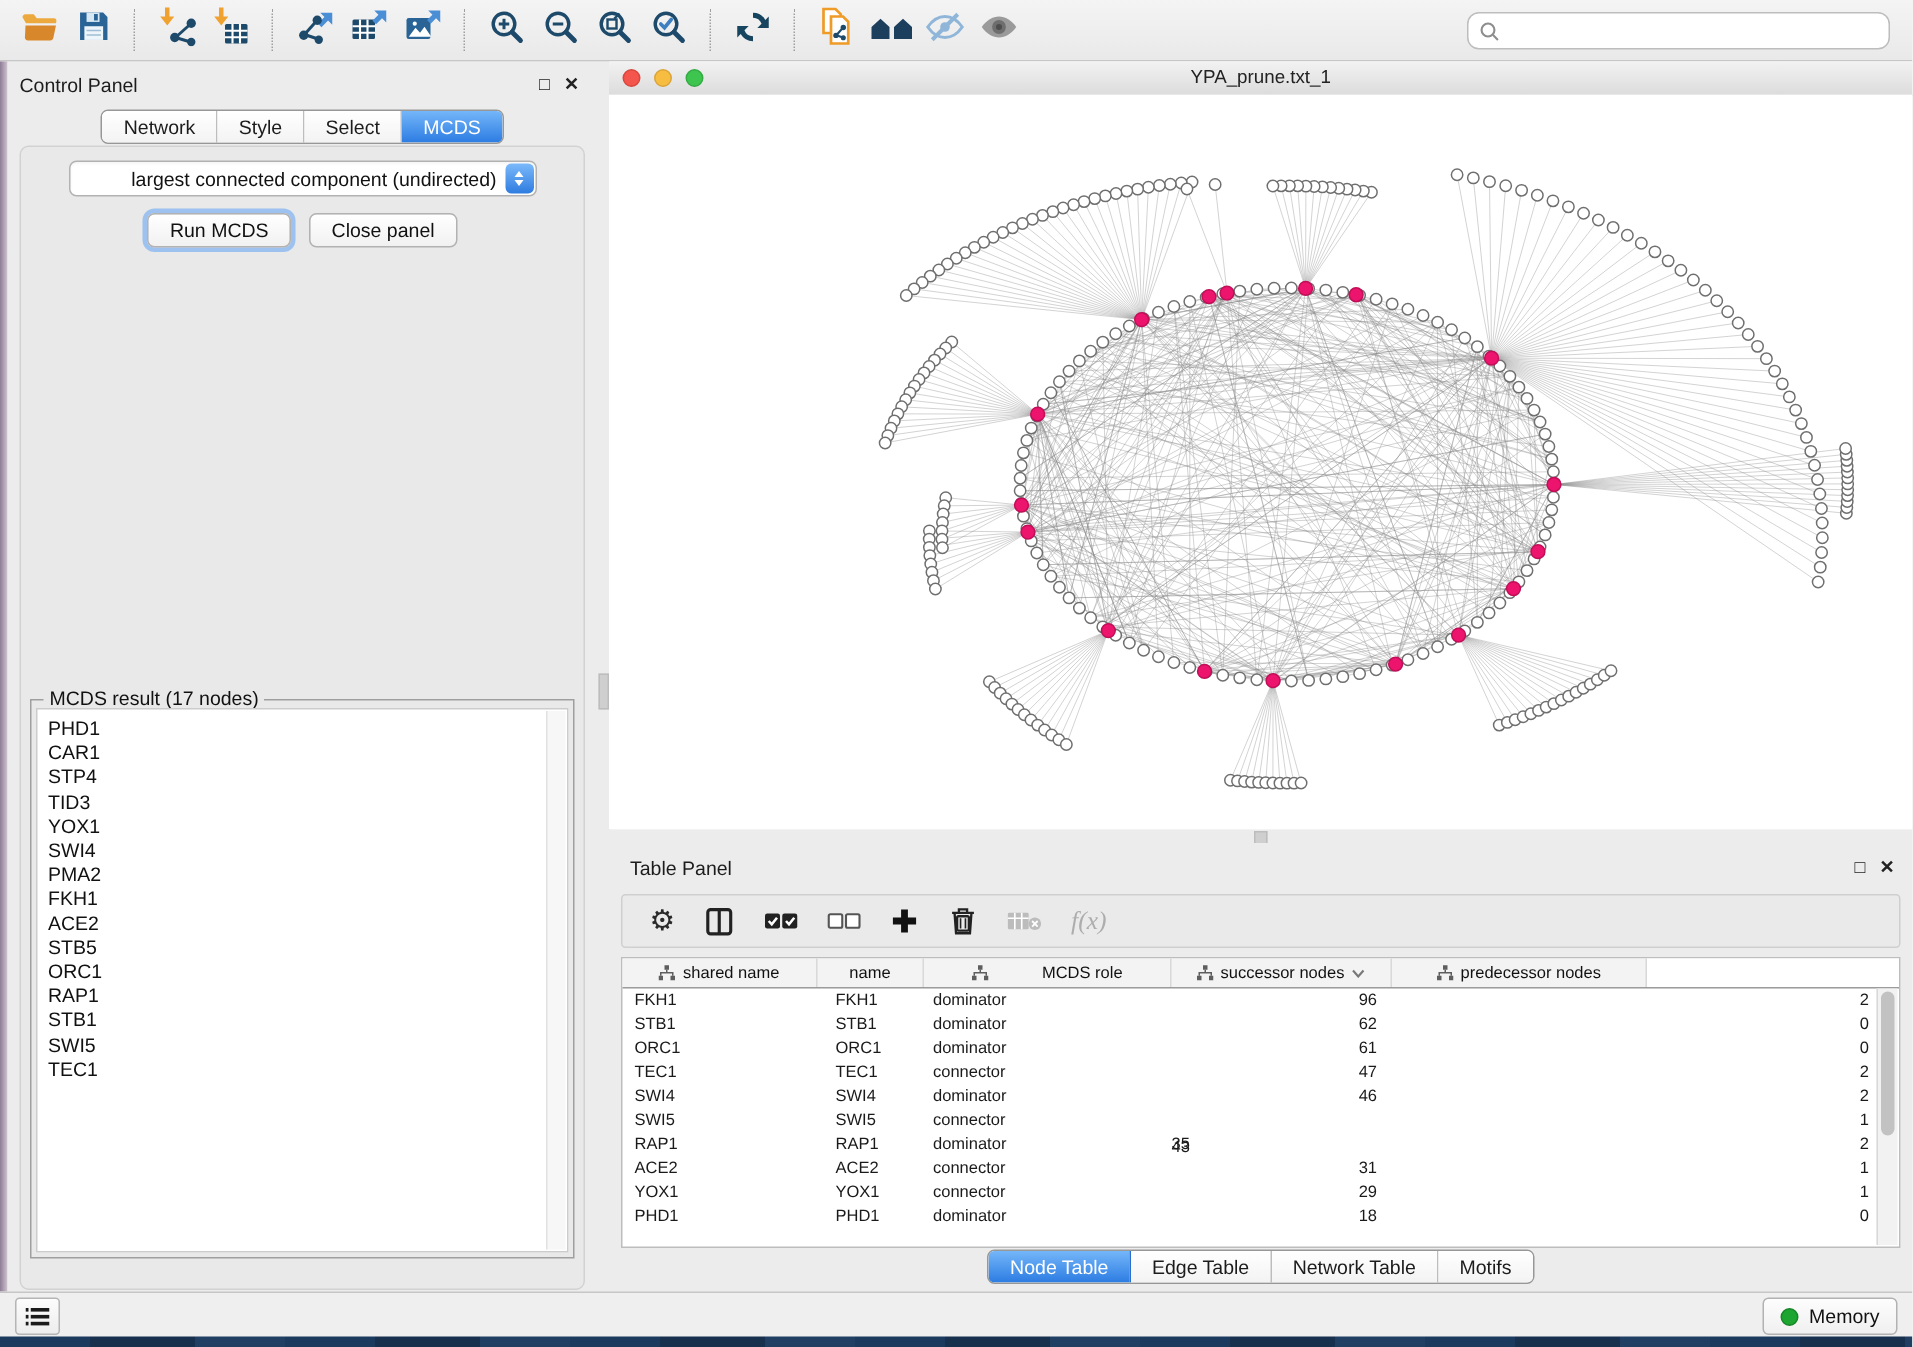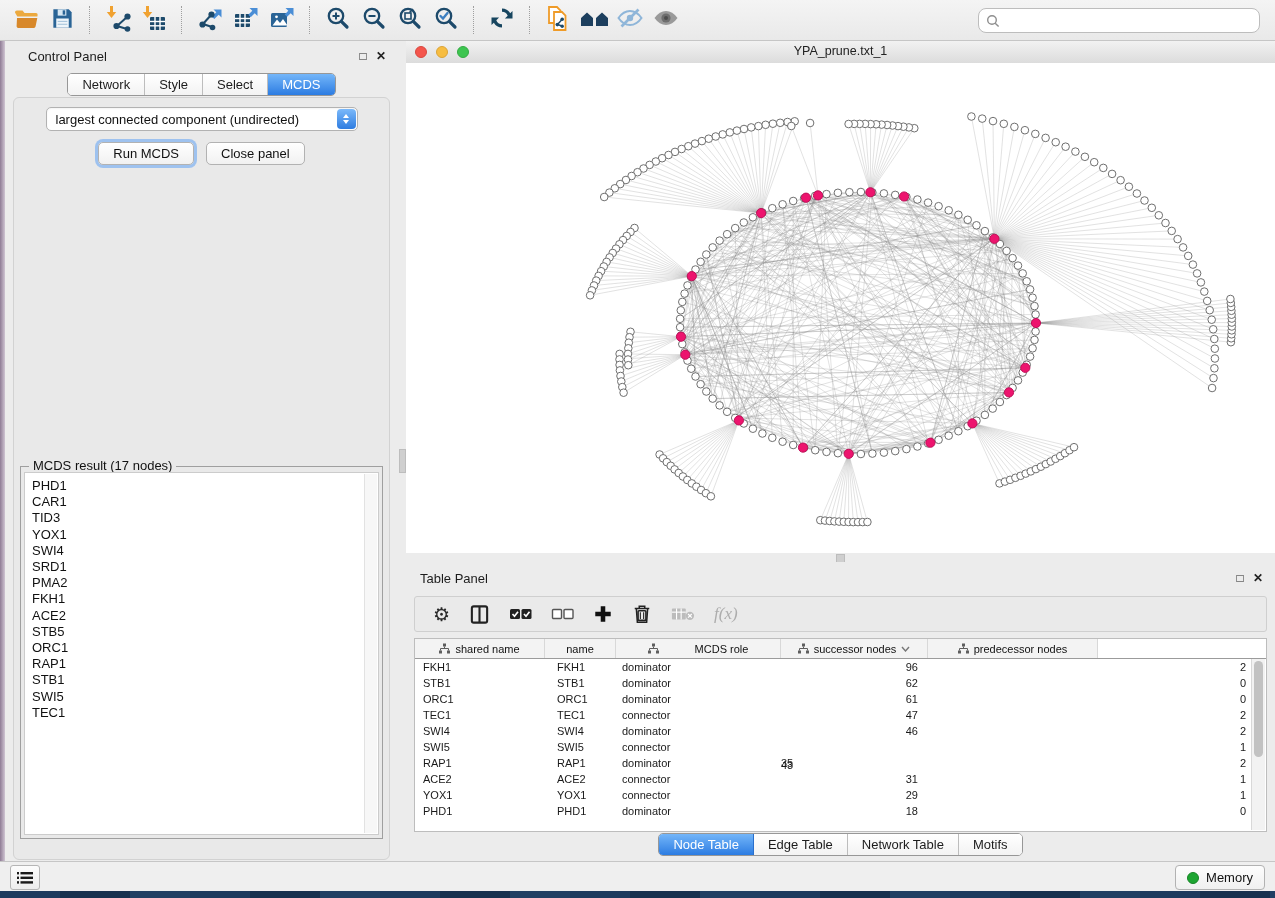--- a/index.html
+++ b/index.html
@@ -16,36 +16,36 @@
                border:1px solid #bdbdbd;border-radius:8px;display:flex;align-items:center;box-sizing:border-box;}
   .search-wrap svg{margin-left:7px;}
   .search-input{border:none;outline:none;flex:1;height:100%;font-size:13px;background:transparent;padding:0 8px 0 5px;}
   
   .left-strip{position:absolute;left:0;top:41px;width:5px;bottom:36px;
               background:linear-gradient(to right,#8f7c95,#cfc4d2);}
   .wallpaper{position:absolute;left:0;right:0;bottom:0;height:7px;
              background:repeating-linear-gradient(90deg,#1c3a5e 0 60px,#16304e 60px 130px,#213f63 130px 190px);}
   
   .control-panel{position:absolute;left:5px;top:41px;width:393px;bottom:36px;background:#ececec;}
-  .cp-header{height:26px;display:flex;align-items:center;padding:2px 8px 0 8px;margin-left:15px;}
+  .cp-header{height:26px;display:flex;align-items:center;padding:2px 8px 0 8px;}
   .panel-title{font-size:13px;color:#1c1c1c;flex:1;}
   .win-ctl{font-size:12px;color:#222;width:18px;text-align:center;cursor:default;}
   .win-ctl.x{font-weight:bold;}
   .cp-tabs-row{position:absolute;left:0;right:0;top:32px;display:flex;justify-content:center;}
   .seg{display:flex;border:1px solid #979797;border-radius:5px;overflow:hidden;background:#fff;}
   .seg .tab{padding:3px 14px;font-size:13px;color:#1c1c1c;border-right:1px solid #bdbdbd;
             background:linear-gradient(#ffffff,#f3f3f3);white-space:nowrap;}
   .seg .tab:last-child{border-right:none;}
   .seg .tab.active{background:linear-gradient(#74b6f9,#2c7ce2);color:#fff;border-right-color:#2a6fcc;}
   .cp-card{position:absolute;left:8px;right:8px;top:56px;bottom:2px;background:#e9e9e9;
            border:1px solid #d2d2d2;border-radius:6px;}
   .opt-label{text-align:center;font-size:13px;margin-top:16px;}
   .dropdown{width:312px;height:24px;margin:9px auto 0;background:#fff;border:1px solid #b2b2b2;
             border-radius:5px;display:flex;align-items:center;box-sizing:border-box;
-            box-shadow:inset 0 1px 2px rgba(0,0,0,.05);}
+            box-shadow:inset 0 1px 2px rgba(0,0,0,.05);padding-left:32px;}
   .dropdown .val{flex:1;font-size:13px;padding-left:9px;white-space:nowrap;overflow:hidden;}
   .stepper{width:19px;height:20px;margin-right:1px;border-radius:4px;
            background:linear-gradient(#7bb9fa,#2e7ce0);display:flex;flex-direction:column;
            align-items:center;justify-content:center;gap:2px;flex:0 0 auto;}
   .tri-up{width:0;height:0;border:3px solid transparent;border-bottom:4px solid #fff;}
   .tri-down{width:0;height:0;border:3px solid transparent;border-top:4px solid #fff;}
   .btn-row{display:flex;justify-content:center;gap:12px;margin-top:11px;}
   .mac-btn{font-size:13px;font-family:"Liberation Sans",sans-serif;padding:3px 14px;color:#111;
            background:linear-gradient(#ffffff,#f1f1f1);border:1px solid #b2b2b2;border-radius:5px;}
   .focus-ring{box-shadow:0 0 0 3px rgba(108,168,244,.6);}
@@ -294,24 +294,24 @@
       <div class="btn-row">
         <button class="mac-btn focus-ring">Run MCDS</button>
         <button class="mac-btn">Close panel</button>
       </div>
       <div class="groupbox">
         <span class="legend">MCDS result (17 nodes)</span>
         <div class="listwrap">
           <div class="list-items">
               <div class="list-item">PHD1</div>
               <div class="list-item">CAR1</div>
+              <div class="list-item">STP4</div>
               <div class="list-item">TID3</div>
               <div class="list-item">YOX1</div>
               <div class="list-item">SWI4</div>
-              <div class="list-item">SRD1</div>
               <div class="list-item">PMA2</div>
               <div class="list-item">FKH1</div>
               <div class="list-item">ACE2</div>
               <div class="list-item">STB5</div>
               <div class="list-item">ORC1</div>
               <div class="list-item">RAP1</div>
               <div class="list-item">STB1</div>
               <div class="list-item">SWI5</div>
               <div class="list-item">TEC1</div>
             </div>

